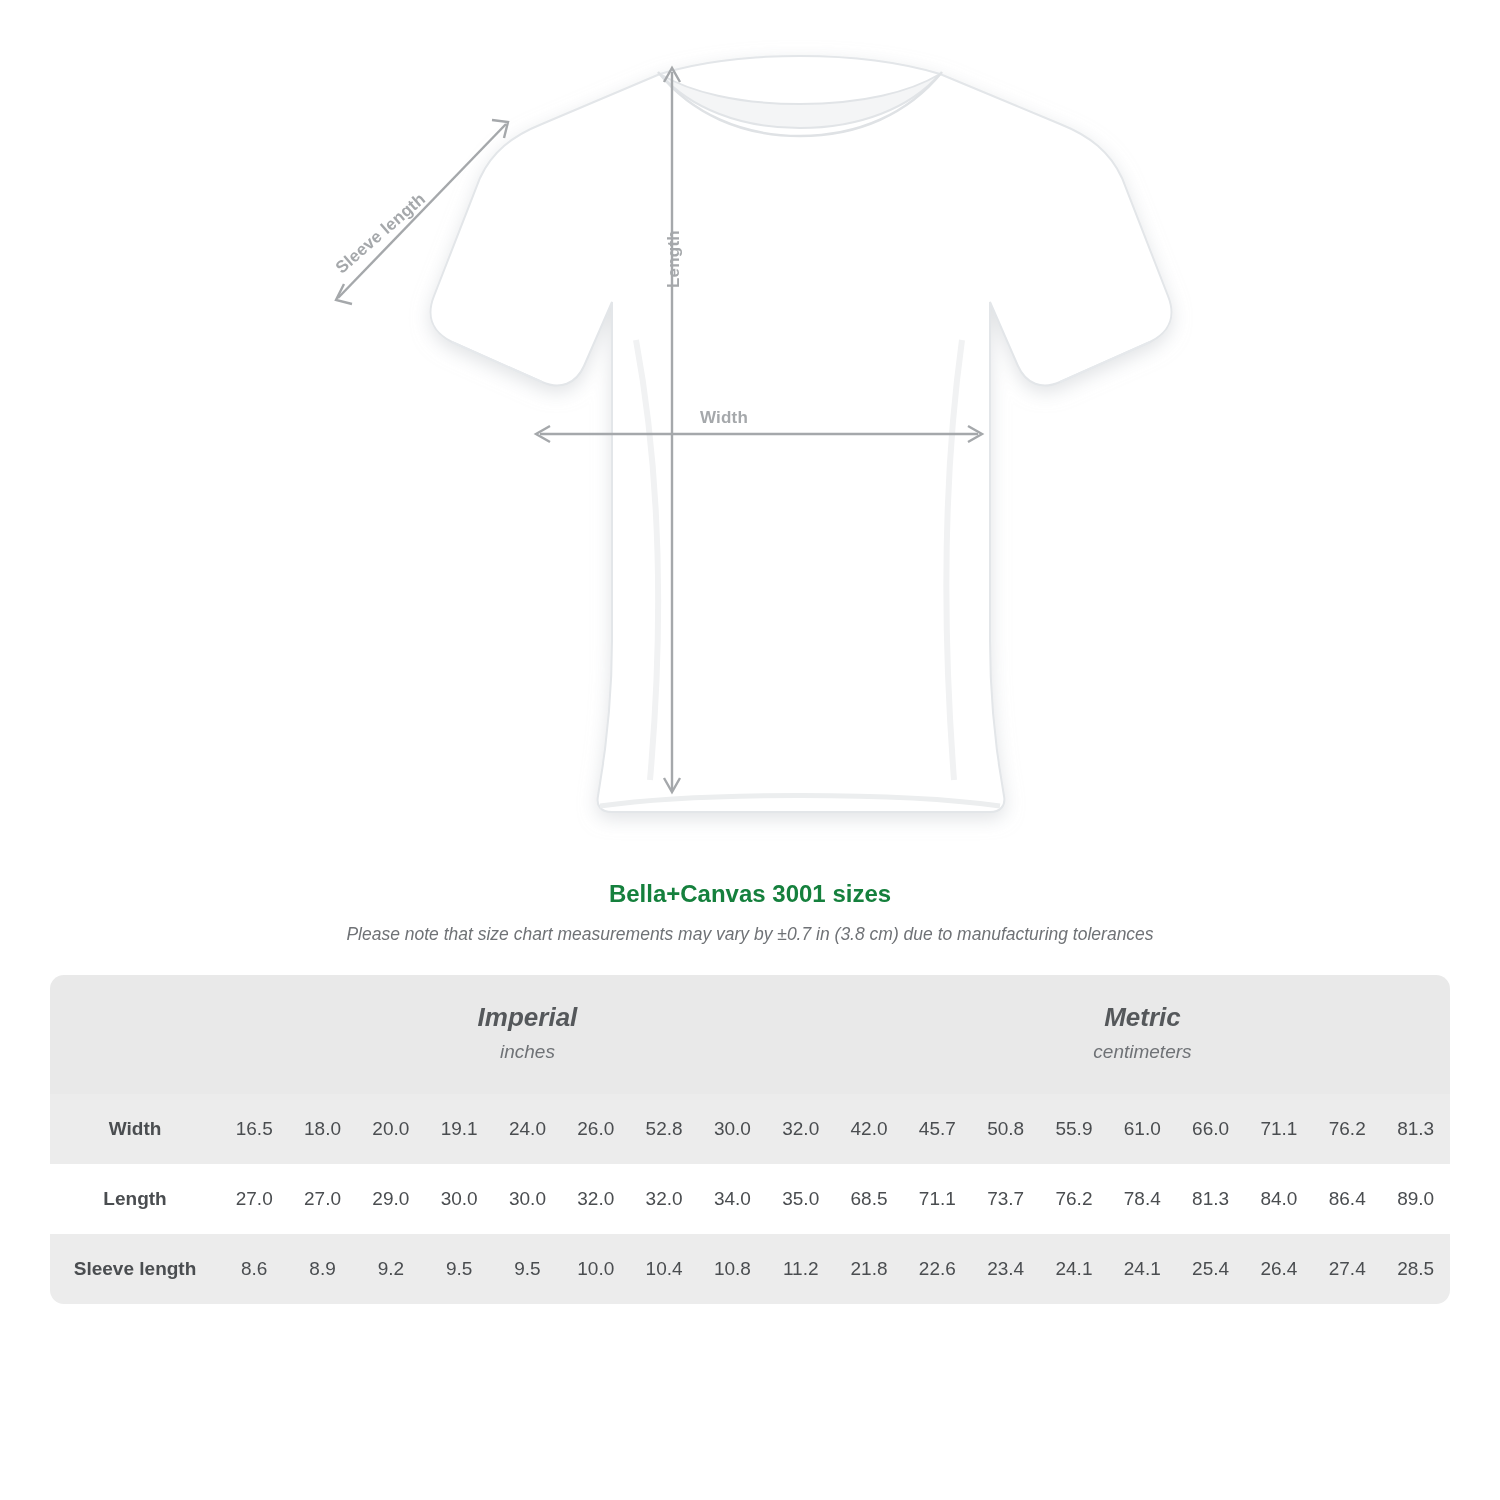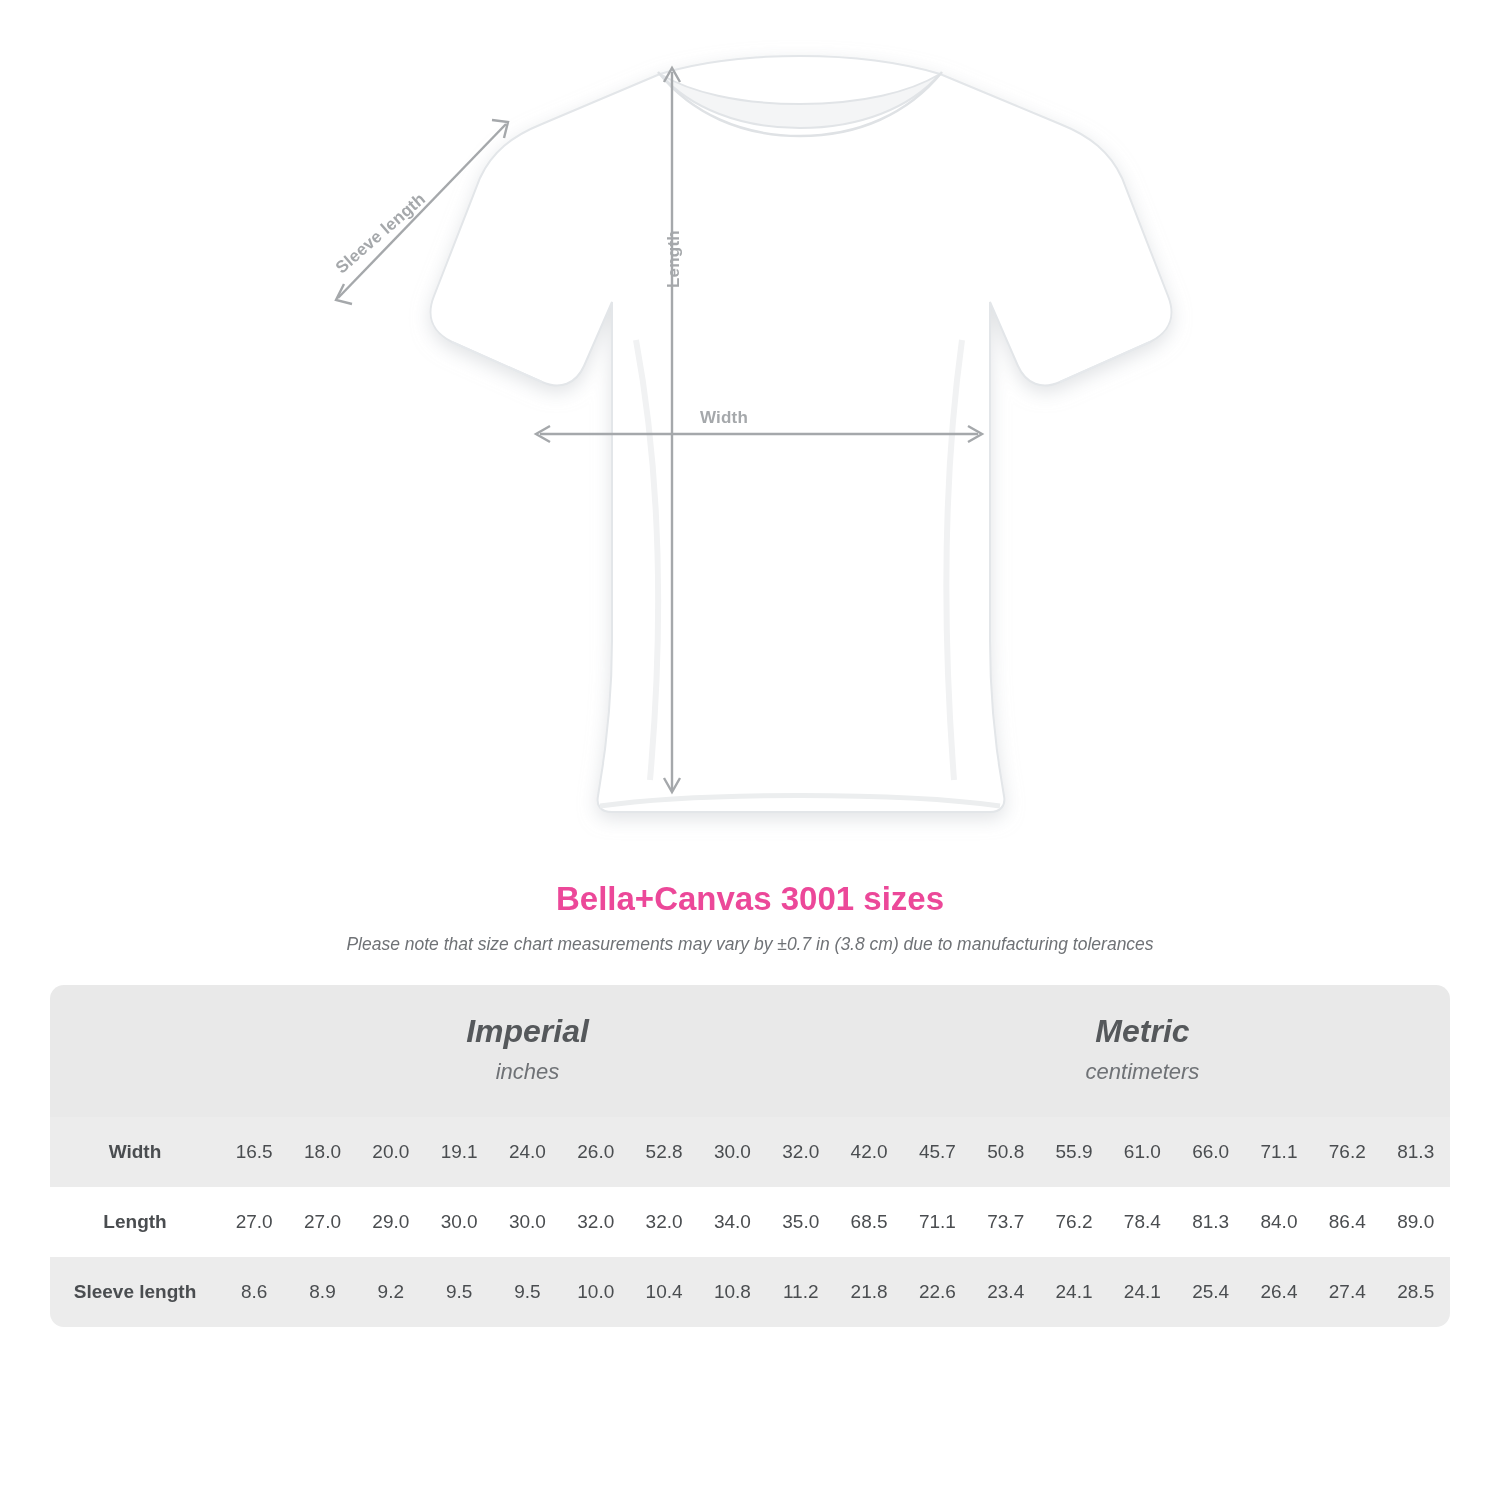--- a/index.html
+++ b/index.html
@@ -55,23 +55,23 @@
     transform: rotate(-41deg);
     transform-origin: left bottom;
   }
 
   
   .title-block {
     text-align: center;
     margin-top: 30px;
   }
   .chart-title {
-    font-size: 33px;
-    font-weight: bold;
-    color: #ec4899;
+    font-size: 24px;
+    font-weight: bold;
+    color: #15803d;
     margin: 0 0 16px 0;
   }
   .chart-note {
     font-size: 17.5px;
     font-style: italic;
     color: #6f7276;
     margin: 0;
   }
 
   
@@ -89,28 +89,28 @@
     text-align: center;
     font-size: 19px;
     color: #4a4d50;
     border: none;
   }
   .band-head td {
     background: #e9e9e9;
     padding: 26px 0 24px 0;
   }
   .unit-system {
-    font-size: 32px;
+    font-size: 26px;
     font-weight: bold;
     font-style: italic;
     color: #55585b;
     line-height: 1.25;
   }
   .unit-sub {
-    font-size: 22px;
+    font-size: 19px;
     font-style: italic;
     color: #6f7276;
     line-height: 1.9;
   }
   .row-header td {
     background: #ffffff;
     padding: 26px 0;
     font-weight: bold;
     color: #55585b;
     font-size: 19px;

